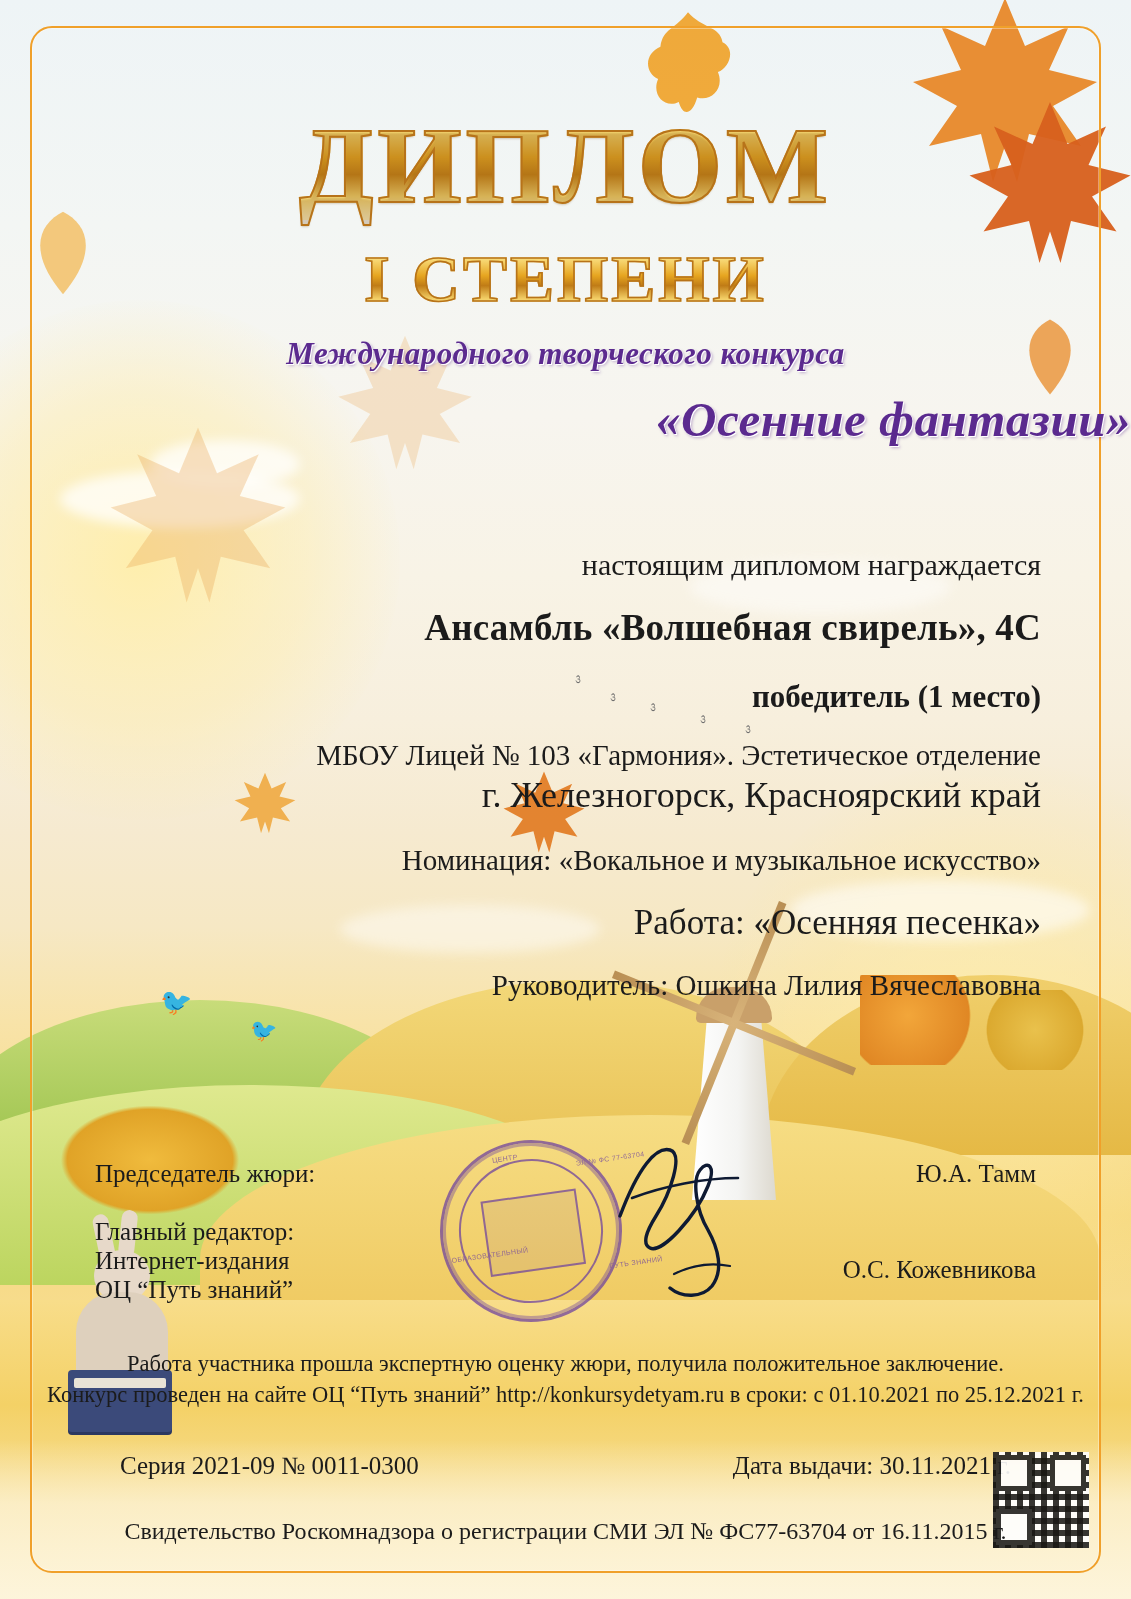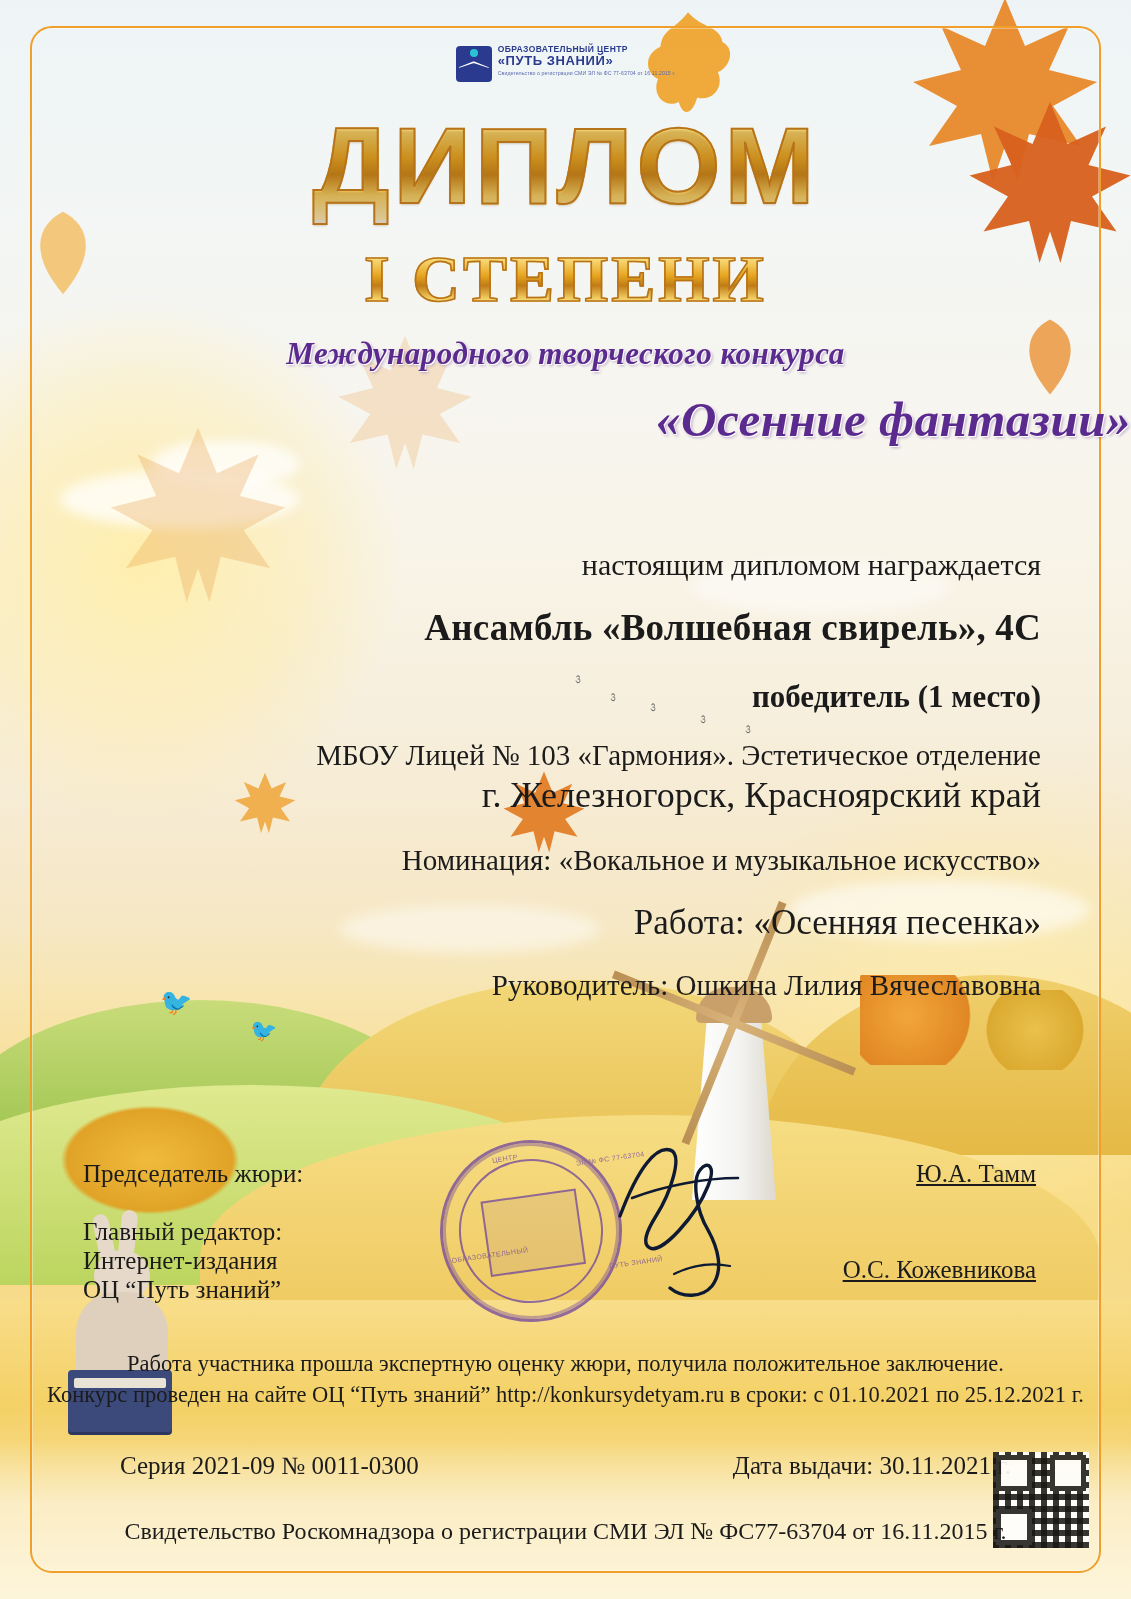--- a/index.html
+++ b/index.html
@@ -131,21 +131,21 @@
   }
 
   
   .title-wrap {
     position: absolute;
     top: 112px;
     left: 0; right: 0;
     text-align: center;
   }
   .title-main {
-    font-family: Liberation Sans, sans-serif;
+    font-family: Liberation Serif, serif;
     font-weight: bold;
     font-size: 108px;
     line-height: 1;
     letter-spacing: 4px;
     background: linear-gradient(180deg,#fff6d0 0%,#f7d872 18%,#e8a824 42%,#c9851a 58%,#f6d670 78%,#fdf3c6 100%);
     -webkit-background-clip: text;
     background-clip: text;
     color: transparent;
     -webkit-text-stroke: 2px #b7731a;
     text-shadow: 0 2px 2px rgba(120,70,10,0.25);
@@ -195,31 +195,31 @@
   }
   .org1 { font-size: 29px; margin-top: 22px; line-height: 1.25; }
   .org2 { font-size: 36px; line-height: 1.25; }
   .nomination { font-size: 29px; margin-top: 26px; }
   .work { font-size: 35px; margin-top: 26px; }
   .supervisor { font-size: 29px; margin-top: 26px; }
 
   
   .sig-row {
     position: absolute;
-    left: 83px; right: 95px;
+    left: 95px; right: 95px;
     display: flex;
     justify-content: space-between;
     align-items: flex-start;
     font-size: 25px;
     color: #1b1b1b;
   }
   .sig-row.first { top: 1160px; }
   .sig-row.second { top: 1218px; }
   .sig-left { text-align: left; line-height: 1.15; }
-  .sig-right { text-align: right; text-decoration: underline; }
+  .sig-right { text-align: right; }
 
   
   .stamp {
     position: absolute;
     left: 440px;
     top: 1140px;
     width: 176px;
     height: 176px;
     border-radius: 50%;
     border: 3px solid #6b3fa0;
@@ -430,31 +430,20 @@
       <div class="ear l"></div>
       <div class="ear r"></div>
       <div class="head"></div>
       <div class="body"></div>
       <div class="book"></div>
     </div>
   </div>
 
   <div class="frame"></div>
 
-  <div class="logo-block">
-    <div class="logo-inner">
-      <div class="logo-mark"></div>
-      <div class="logo-text">
-        <div class="logo-l1">ОБРАЗОВАТЕЛЬНЫЙ ЦЕНТР</div>
-        <div class="logo-l2">«ПУТЬ ЗНАНИЙ»</div>
-        <div class="logo-l3">Свидетельство о регистрации СМИ
-ЭЛ № ФС 77-63704 от 16.11.2015 г.</div>
-      </div>
-    </div>
-  </div>
 
   <div class="title-wrap">
     <div class="title-main">ДИПЛОМ</div>
     <div class="title-sub">I СТЕПЕНИ</div>
     <div class="contest-line1">Международного творческого конкурса</div>
     <div class="contest-line2">«Осенние фантазии»</div>
   </div>
 
   <div class="body-block">
     <div class="awarded-to-label">настоящим дипломом награждается</div>

